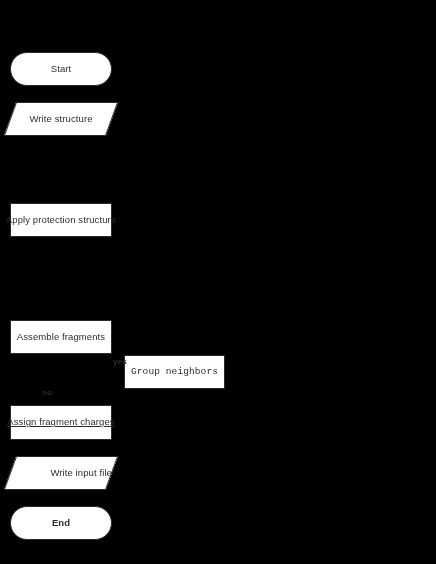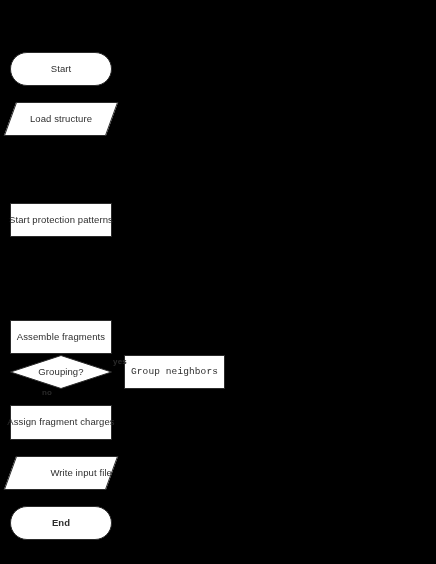--- a/index.html
+++ b/index.html
@@ -90,38 +90,32 @@
 </style>
 </head>
 <body>
 
 <div id="flowchart">
     <div class="node terminator" style="left: 10px; top: 52px; width: 102px; height: 34px;">
       <span class="label">Start</span>
     </div>
     <div class="node io" style="left: 10px; top: 102px; width: 102px; height: 34px;">
       <div class="io-bg"></div>
-      <span class="label">Load structure</span>
+      <span class="label">Write structure</span>
     </div>
     <div class="node process" style="left: 10px; top: 203px; width: 102px; height: 34px;">
-      <span class="label">Start protection patterns</span>
+      <span class="label">Apply protection structure</span>
     </div>
     <div class="node process" style="left: 10px; top: 320px; width: 102px; height: 34px;">
       <span class="label">Assemble fragments</span>
     </div>
-    <div class="node decision" style="left: 10px; top: 355px; width: 102px; height: 34px;">
-      <svg class="diamond-shape" viewBox="0 0 102 34" preserveAspectRatio="none">
-        <polygon points="51,0.5 101.5,17 51,33.5 0.5,17" fill="#ffffff" stroke="#2b2b2b" stroke-width="1"></polygon>
-      </svg>
-      <span class="label">Grouping?</span>
-    </div>
     <div class="node process" style="left: 124px; top: 355px; width: 101px; height: 34px; font-family: Liberation Mono, monospace;">
       <span class="label">Group neighbors</span>
     </div>
-    <div class="node process" style="left: 10px; top: 405px; width: 102px; height: 35px;">
+    <div class="node process" style="left: 10px; top: 405px; width: 102px; height: 35px; text-decoration: underline;">
       <span class="label">Assign fragment charges</span>
     </div>
     <div class="node io" style="left: 10px; top: 456px; width: 102px; height: 34px; justify-content: flex-end;">
       <div class="io-bg"></div>
       <span class="label">Write input file</span>
     </div>
     <div class="node terminator" style="left: 10px; top: 506px; width: 102px; height: 34px; font-weight: bold;">
       <span class="label">End</span>
     </div>
     <div class="edge-label" style="left: 113px; top: 357px;">yes</div>

